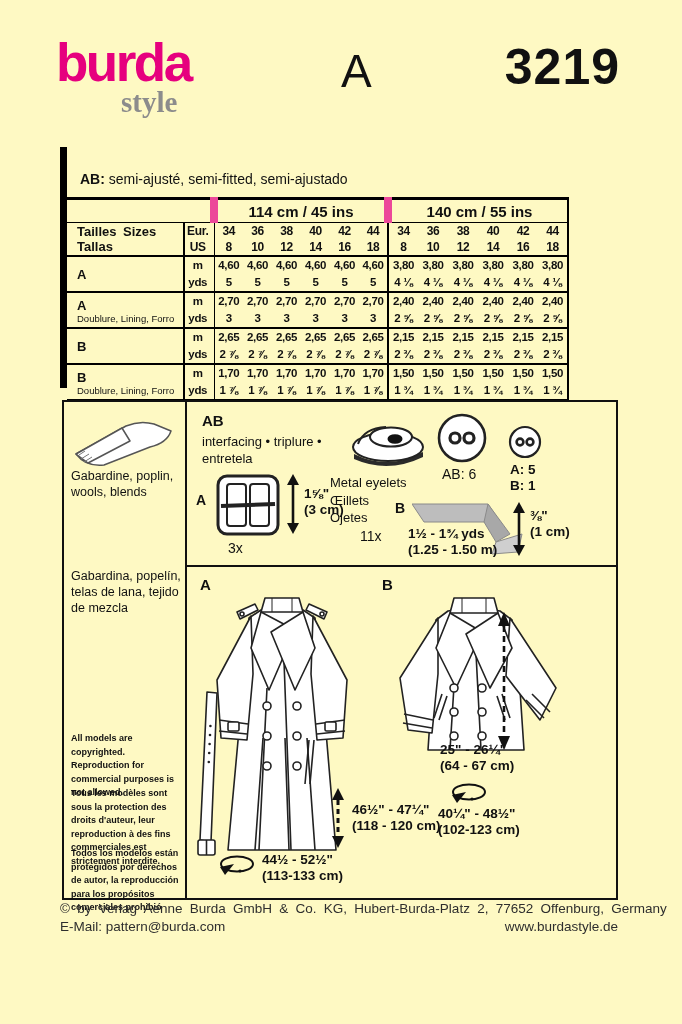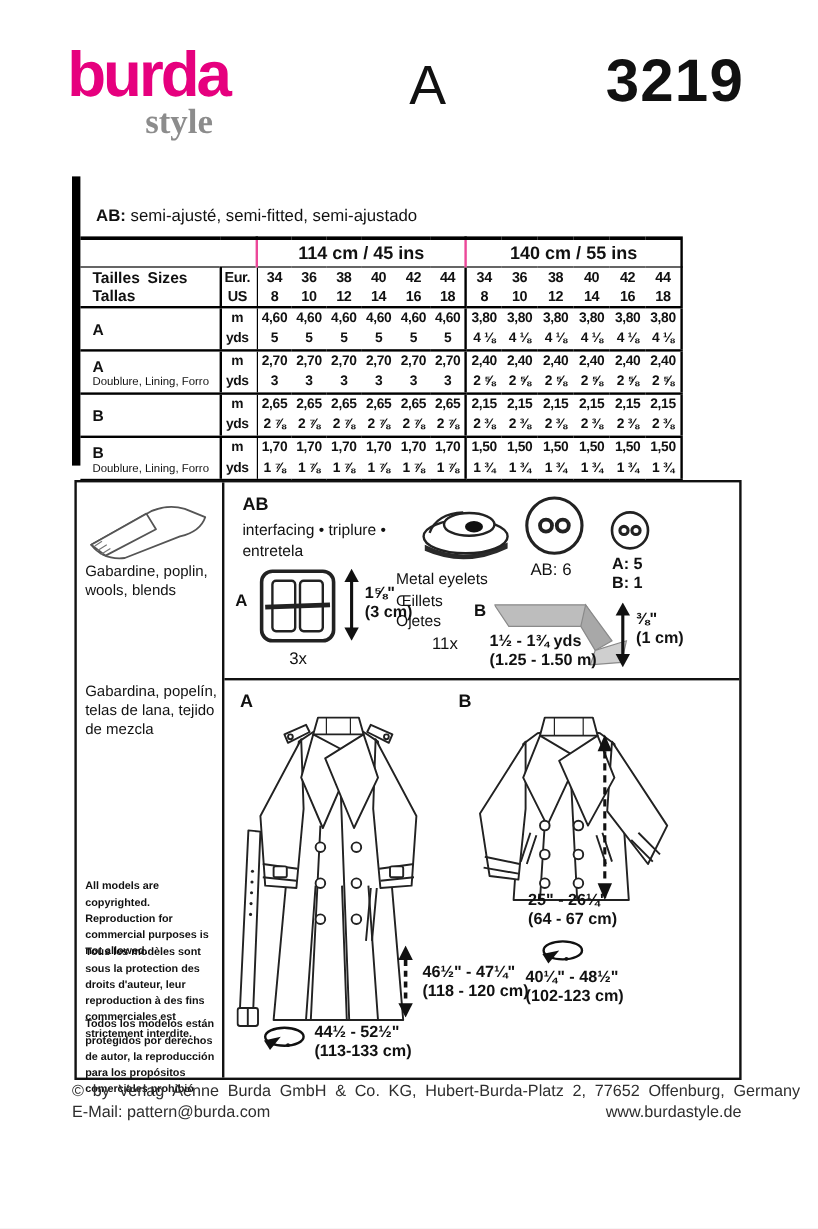--- a/index.html
+++ b/index.html
@@ -1,16 +1,16 @@
 <!DOCTYPE html>
 <html><head>
 <meta charset="utf-8">
 <style>
   html,body{margin:0;padding:0;background:#e8e8e8;}
-  .page{position:relative;width:682px;height:1024px;background:#ffffff;margin:0 auto;
+  .page{position:relative;width:682px;height:1024px;background:#fef9c3;margin:0 auto;
         font-family:"Liberation Sans","DejaVu Sans",sans-serif;color:#111;overflow:hidden;}
   .abs{position:absolute;}
 
   
   .logo-burda{left:56px;top:36px;font-size:53px;font-weight:bold;color:#e6007e;letter-spacing:-2.5px;line-height:1;}
   .logo-style{left:121px;top:88px;font-family:"Liberation Serif","DejaVu Serif",serif;font-size:29px;font-weight:bold;color:#8c8c8c;line-height:1;}
   .view-letter{left:341px;top:48px;font-size:46px;font-weight:500;line-height:1;}
   .pattern-number{right:62px;top:42px;font-size:50px;font-weight:bold;letter-spacing:1px;line-height:1;}
 
   
@@ -23,21 +23,21 @@
   .size-table{position:absolute;left:67px;top:197px;width:501px;border-collapse:collapse;table-layout:fixed;
               border-top:3.5px solid #000;border-right:2px solid #000;}
   .size-table td{padding:0;text-align:center;vertical-align:middle;font-weight:bold;overflow:hidden;}
   .hrow1 td{border-bottom:1.5px solid #000;height:22px;font-size:15px;}
   .hrow2 td{border-bottom:2.5px solid #000;height:32px;}
   .drow td{border-bottom:2px solid #000;height:34px;}
   .drow:last-child td{border-bottom:2.5px solid #000;}
   .lblcol{text-align:left !important;padding-left:10px !important;}
   .unitcol{border-left:2px solid #000;border-right:1.5px solid #000;text-align:left;padding-right:3px !important;font-size:12.5px;}
   .gdiv{border-left:2px solid #000;}
-  .ghead{border-left:2px solid #ec4899;}
+  .ghead{border-left:8px solid #ec4899;}
   .sizeslbl{font-size:13px;}
   .size-table .l1,.size-table .l2{line-height:16px;font-size:12px;letter-spacing:-0.3px;}
   .drow .l1,.drow .l2{line-height:17px;font-size:11.5px;}
   .drow .lab{font-size:13px;line-height:14px;padding-top:2px;}
   .drow .sub{font-size:9.5px;font-weight:normal;line-height:11px;}
 
   
   .lower{left:62px;top:400px;width:552px;height:496px;border:2px solid #111;}
   .lc-divider{position:absolute;left:121px;top:0;bottom:0;width:2px;background:#111;}
   .no-divider{position:absolute;left:123px;right:0;top:163px;height:2px;background:#111;}
@@ -402,21 +402,21 @@
     </svg>
     <svg class="abs" style="left:222px;top:72px" width="14" height="60" viewBox="0 0 14 60">
       <polygon points="7,0 13,11 1,11" fill="#111"></polygon>
       <line x1="7" y1="9" x2="7" y2="51" stroke="#111" stroke-width="2.6"></line>
       <polygon points="7,60 13,49 1,49" fill="#111"></polygon>
     </svg>
     <div class="abs nbold" style="left:240px;top:84px">
       <div>1⅝"</div>
       <div>(3 cm)</div>
     </div>
-    <div class="abs qty" style="left:177px;top:138px">3x</div>
+    <div class="abs qty" style="left:164px;top:138px">3x</div>
 
     <svg class="abs" style="left:286px;top:12px" width="78" height="56" viewBox="0 0 78 56">
       <path d="M4,40 Q38,57 73,38 L73,43 Q38,60 4,45 Z" fill="#2a2a2a"></path>
       <ellipse cx="38" cy="33" rx="35" ry="14" fill="#fff" stroke="#222" stroke-width="2"></ellipse>
       <ellipse cx="41" cy="23" rx="21" ry="9.5" fill="#fff" stroke="#222" stroke-width="2"></ellipse>
       <path d="M8,30 Q14,14 36,13" fill="none" stroke="#222" stroke-width="2"></path>
       <ellipse cx="45" cy="25" rx="7.5" ry="4.8" fill="#111"></ellipse>
     </svg>
     <div class="abs ntext" style="left:266px;top:72px;line-height:1.35">
       <div>Metal eyelets</div>

